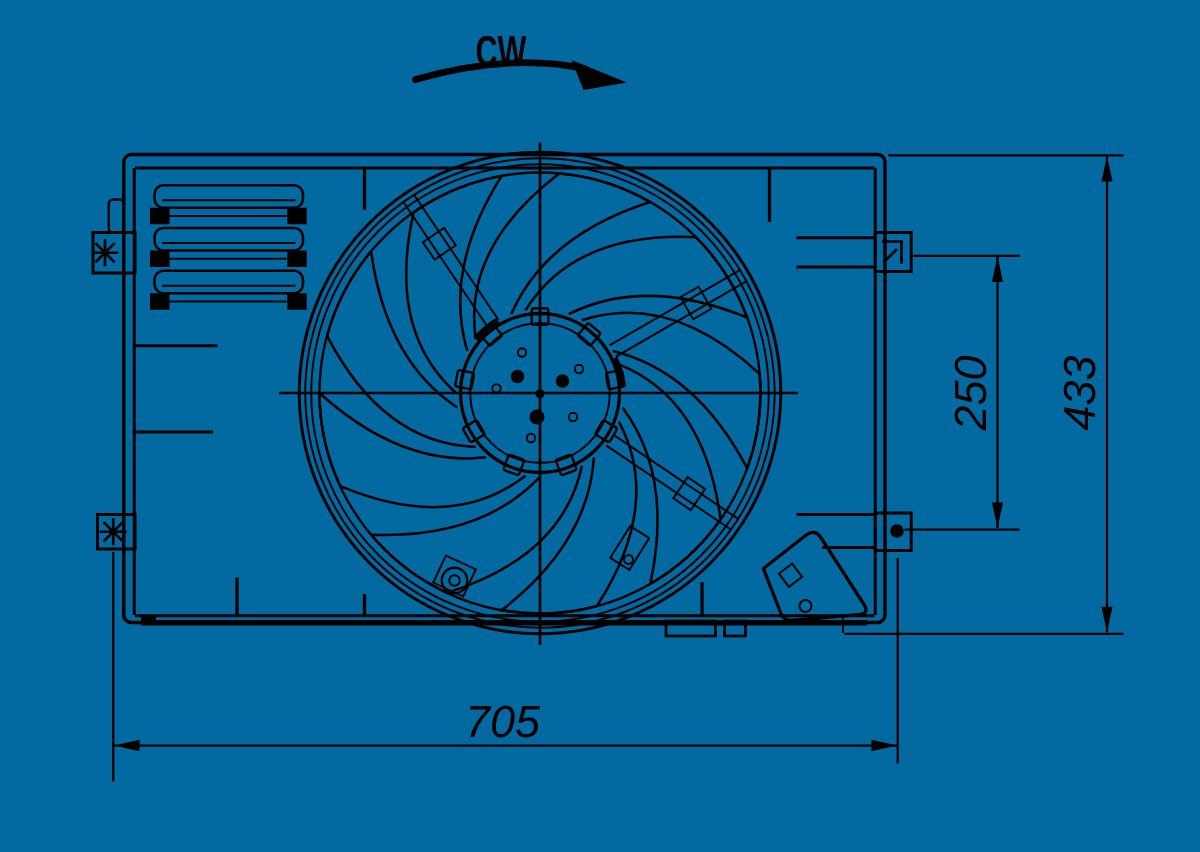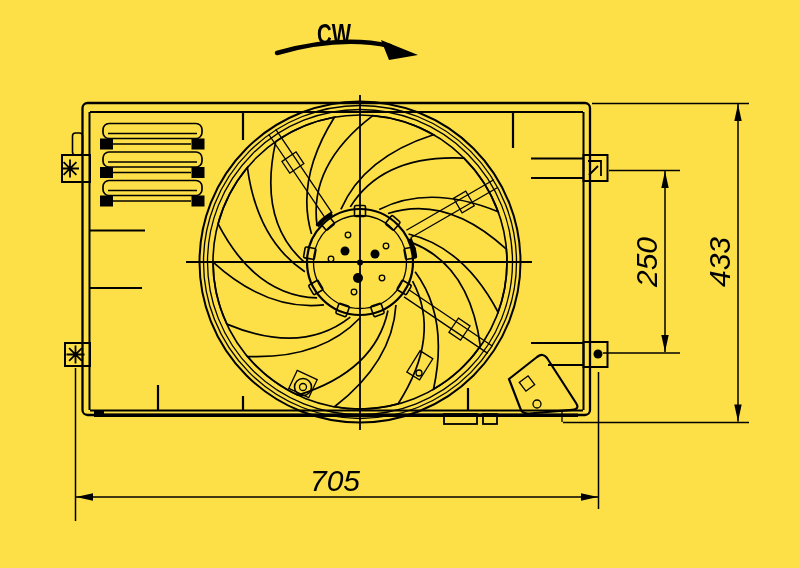--- a/index.html
+++ b/index.html
@@ -1,19 +1,19 @@
 <!DOCTYPE html>
 <html><head>
 <meta charset="utf-8">
 <style>
   html, body { margin: 0; padding: 0; background: #ffffff; }
   .canvas {
     position: relative;
     width: 800px; height: 568px;
-    background: #fde047;
+    background: #0369a1;
     font-family: "Liberation Sans", sans-serif;
     overflow: hidden;
   }
   svg { display: block; }
   .ink   { stroke: #000; fill: none; }
   .thin  { stroke-width: 1.3; }
   .med   { stroke-width: 1.7; }
   .thick { stroke-width: 2.3; }
   .xthick{ stroke-width: 3.6; }
   .fillink { fill: #000; stroke: none; }

